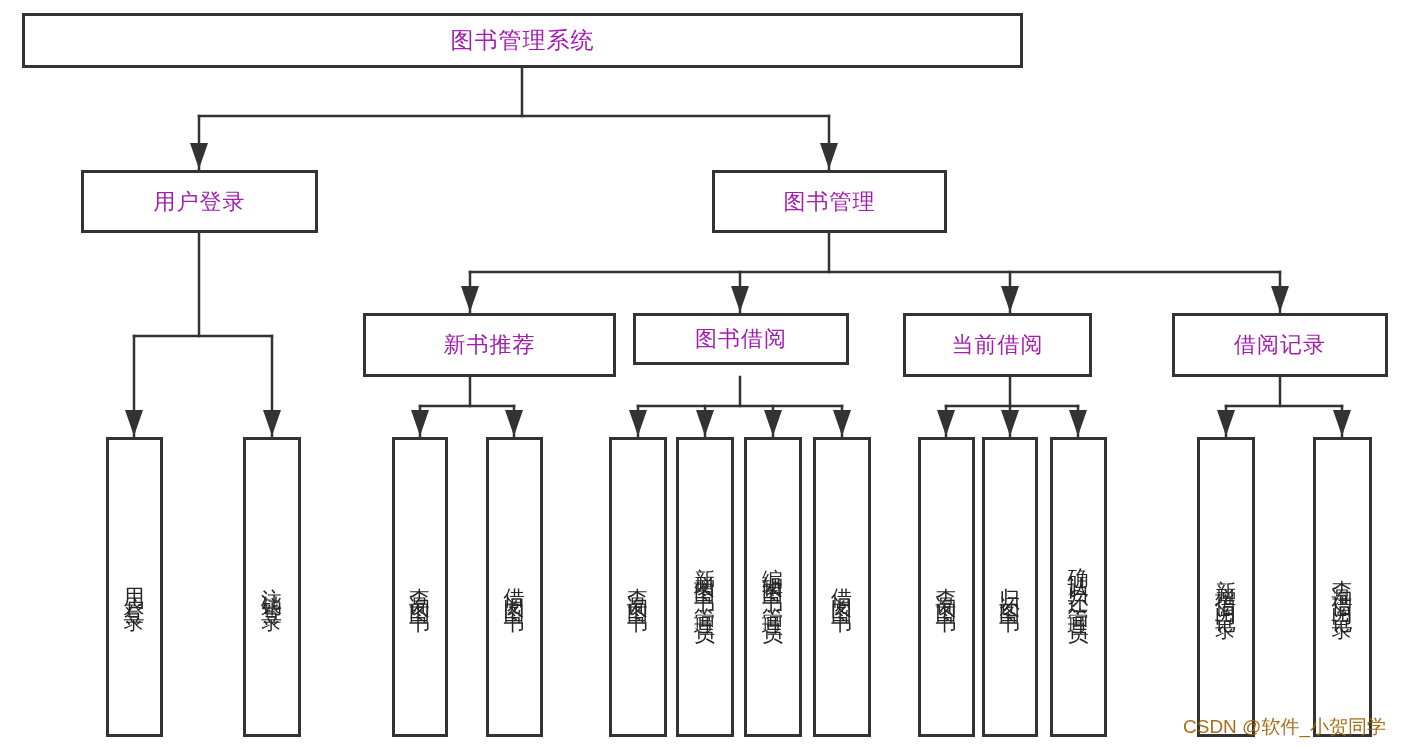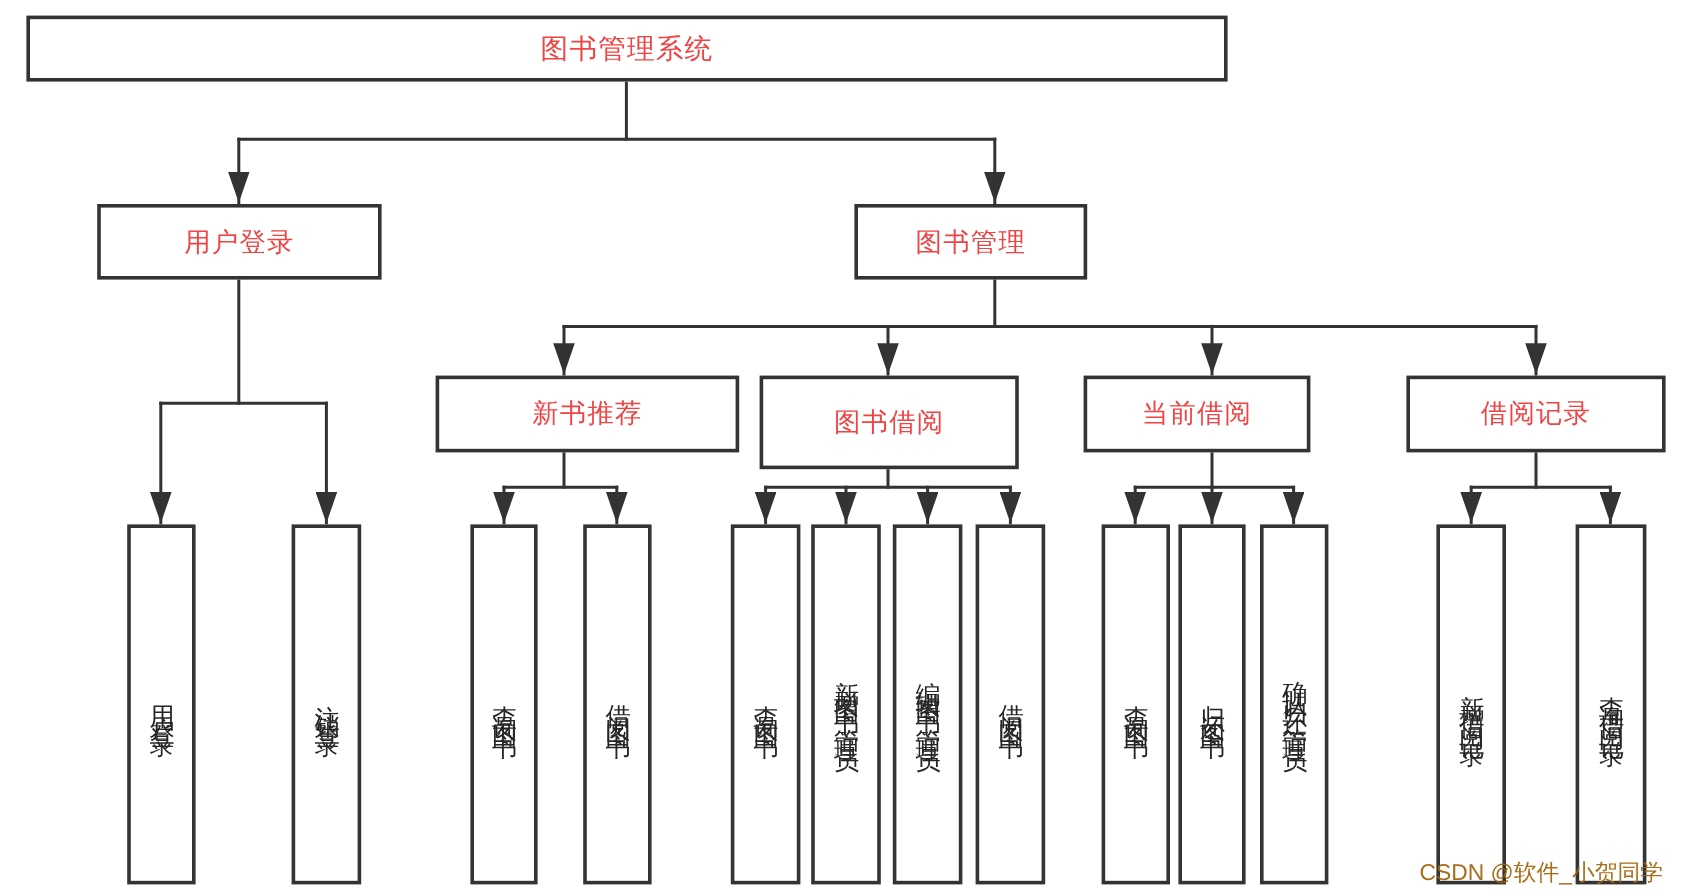--- a/index.html
+++ b/index.html
@@ -31,21 +31,21 @@
   .box {
     position: absolute;
     box-sizing: border-box;
     border: 3px solid #333333;
     background: #ffffff;
     display: flex;
     align-items: center;
     justify-content: center;
   }
   .hlabel {
-    color: #ef4444;
+    color: #a21caf;
     font-size: 22px;
     letter-spacing: 1px;
     white-space: nowrap;
   }
   .root-label {
     font-size: 23px;
   }
   .vlabel {
     writing-mode: vertical-rl;
     text-orientation: mixed;
@@ -132,28 +132,28 @@
     </g>
   </svg>
 
   <div class="box" style="left:22px;top:13px;width:1001px;height:55px">
     <span class="hlabel root-label">图书管理系统</span>
   </div>
 
   <div class="box" style="left:81px;top:170px;width:237px;height:63px">
     <span class="hlabel">用户登录</span>
   </div>
-  <div class="box" style="left:712px;top:170px;width:194px;height:63px">
+  <div class="box" style="left:712px;top:170px;width:235px;height:63px">
     <span class="hlabel">图书管理</span>
   </div>
 
   <div class="box" style="left:363px;top:313px;width:253px;height:64px">
     <span class="hlabel">新书推荐</span>
   </div>
-  <div class="box" style="left:633px;top:313px;width:216px;height:78px">
+  <div class="box" style="left:633px;top:313px;width:216px;height:52px">
     <span class="hlabel">图书借阅</span>
   </div>
   <div class="box" style="left:903px;top:313px;width:189px;height:64px">
     <span class="hlabel">当前借阅</span>
   </div>
   <div class="box" style="left:1172px;top:313px;width:216px;height:64px">
     <span class="hlabel">借阅记录</span>
   </div>
 
   <div class="box" style="left:106px;top:437px;width:57px;height:300px">

